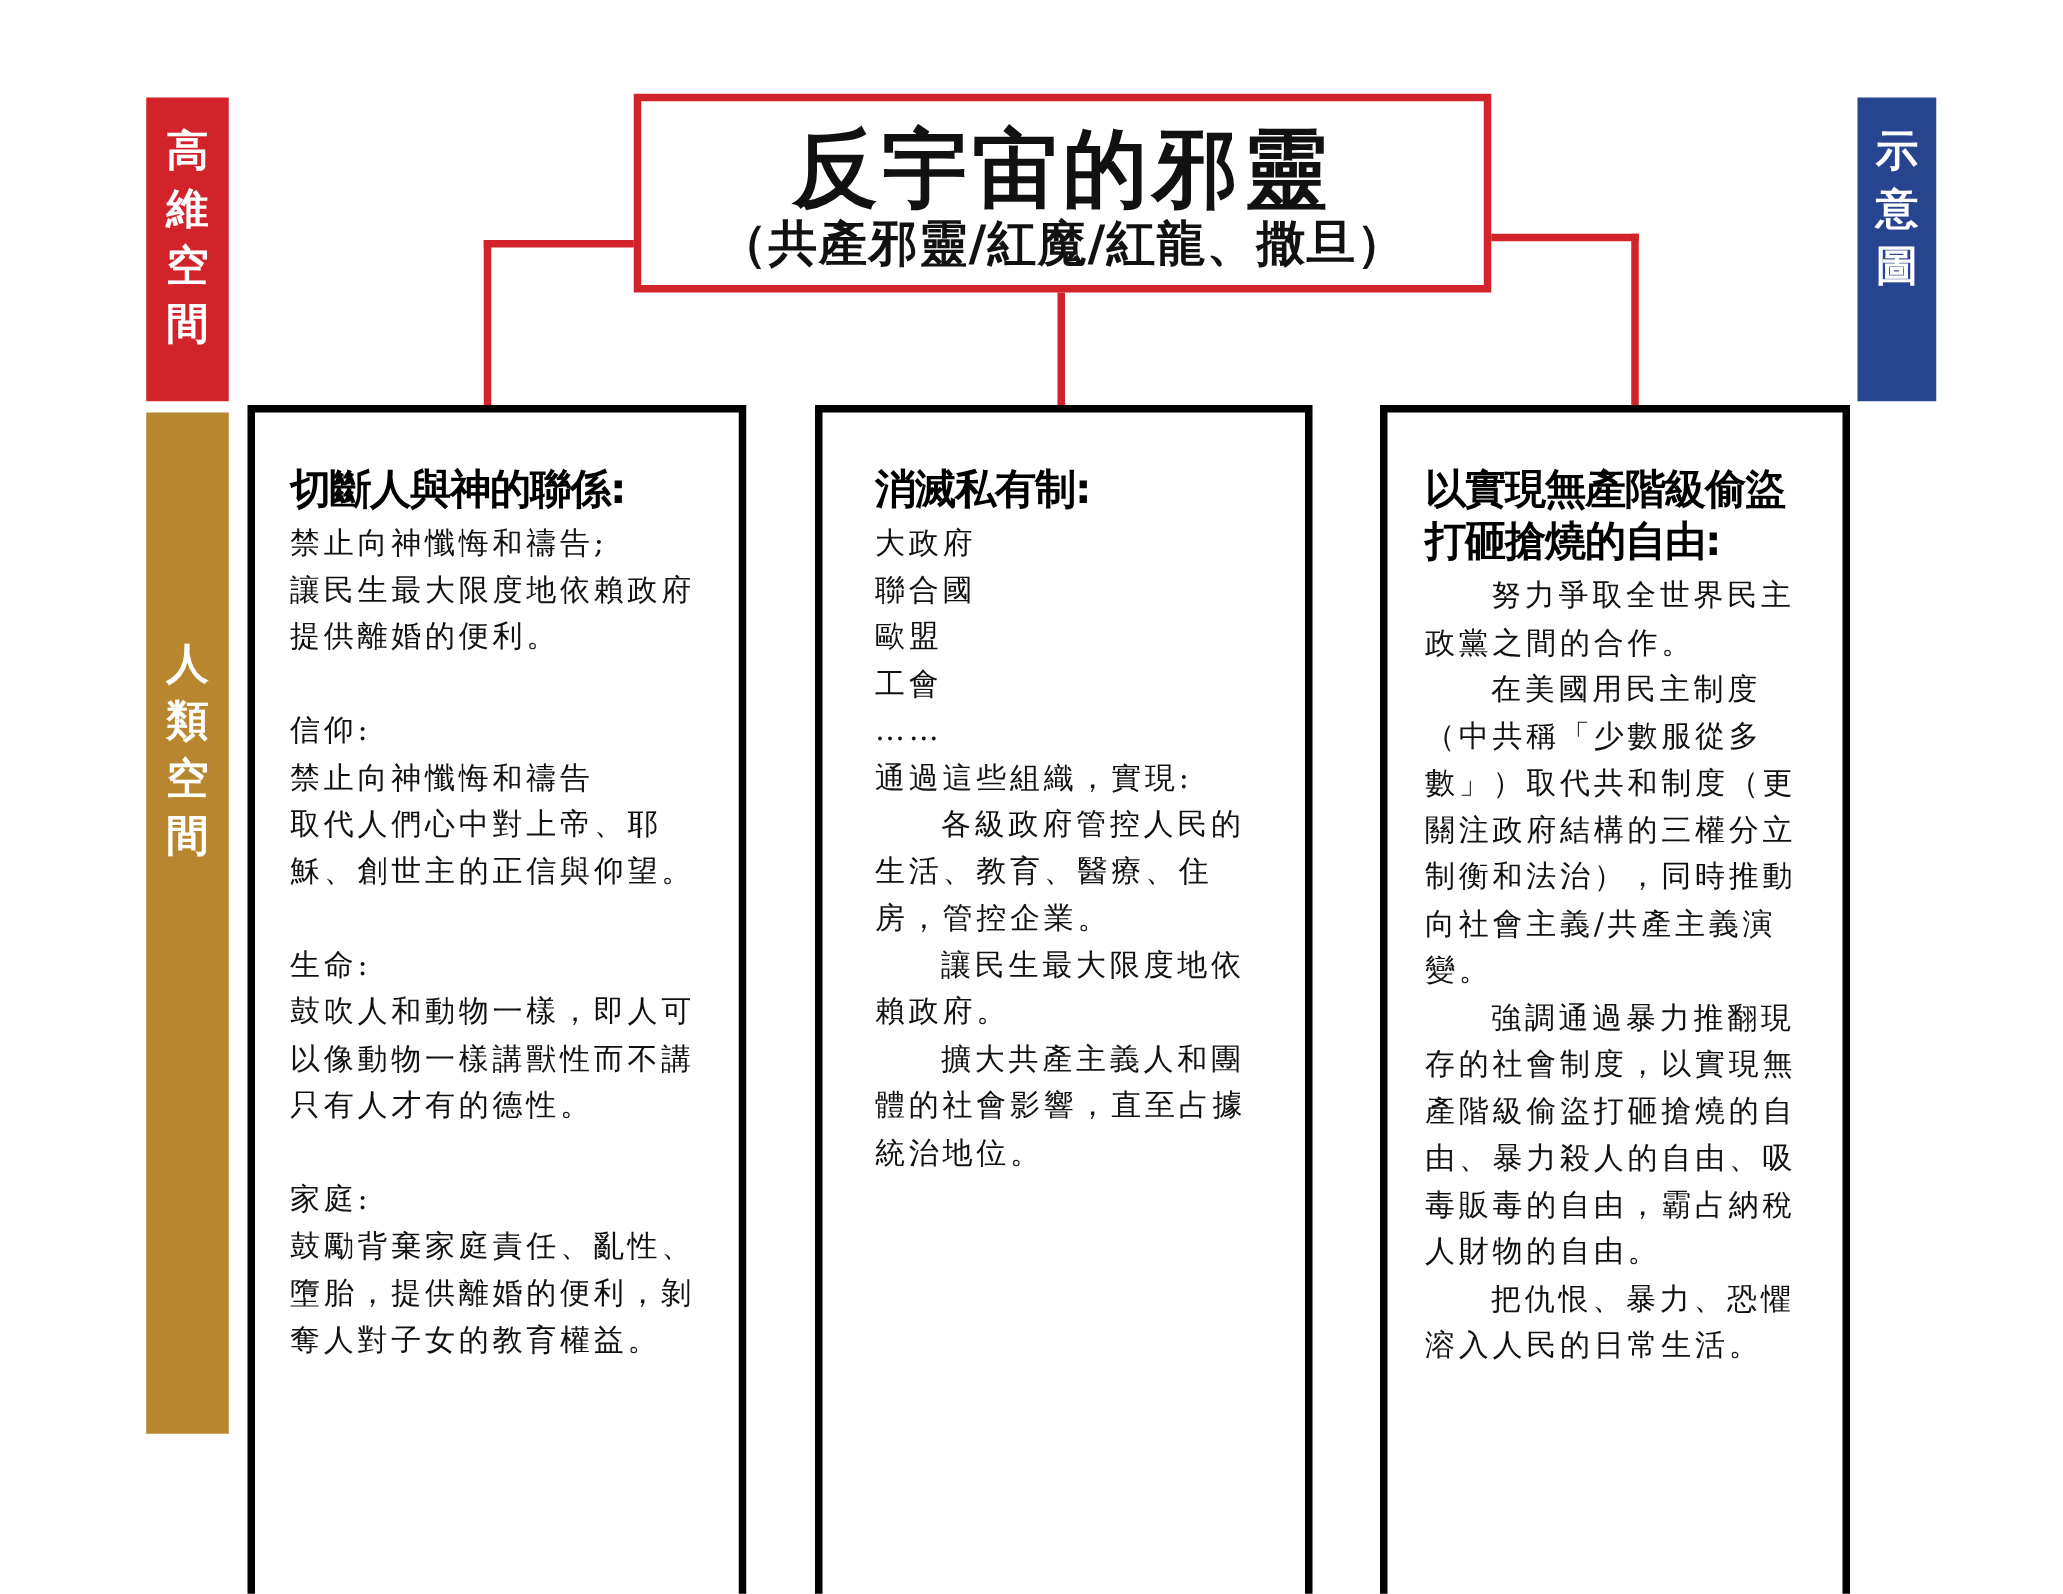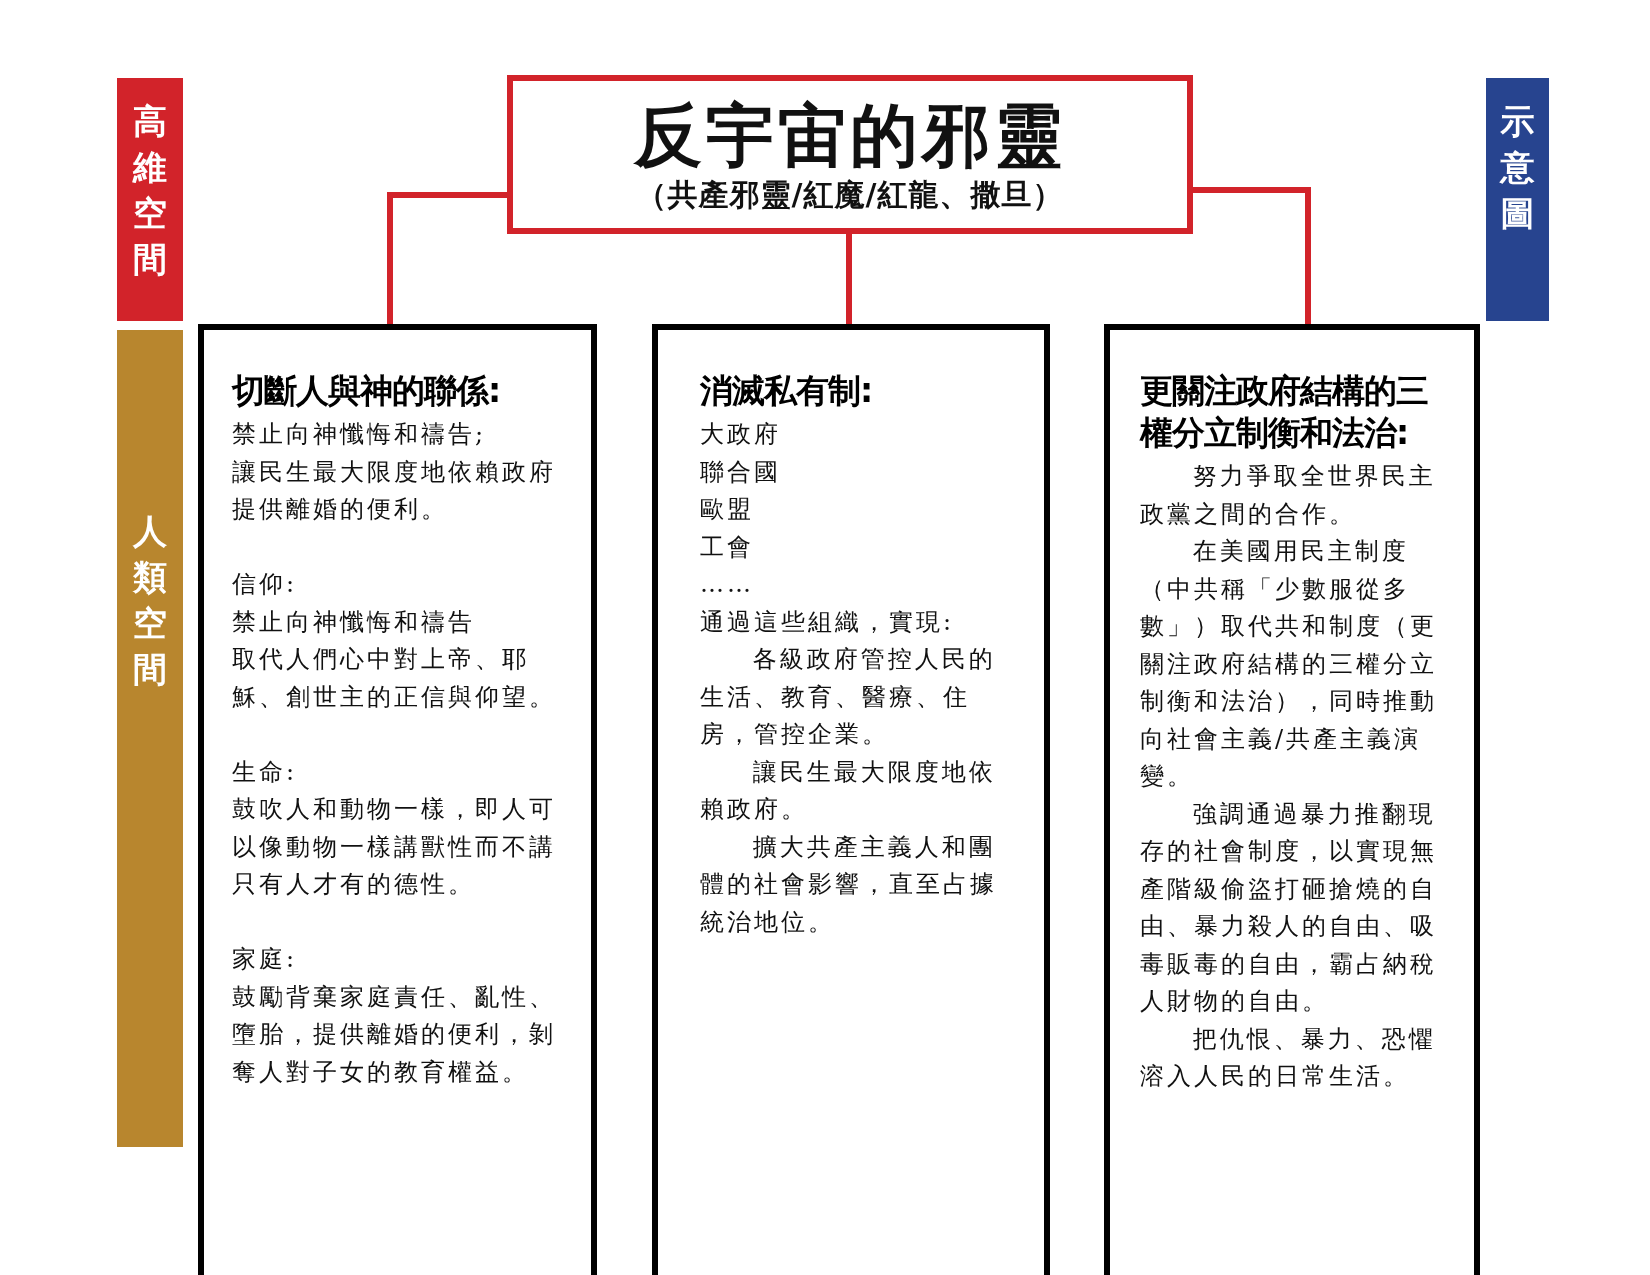--- a/index.html
+++ b/index.html
@@ -6,21 +6,21 @@
   body { width:1650px; height:1275px; position:relative; overflow:hidden; font-family:"DejaVu Serif", serif; color:#111; }
   .abs { position:absolute; box-sizing:border-box; }
   .label-bar { display:flex; flex-direction:column; align-items:center; color:#fff; font-family:"DejaVu Sans", sans-serif; font-weight:bold; font-size:34px; line-height:46px; }
   .label-bar span { display:block; }
   #bar-high { left:117px; top:78px; width:66px; height:243px; background:#D2232A; padding-top:20px; }
   #bar-human { left:117px; top:330px; width:66px; height:817px; background:#B8862E; padding-top:178px; }
   #bar-diagram { left:1486px; top:78px; width:63px; height:243px; background:#27448F; padding-top:20px; }
 
   #title-box { left:507px; top:75px; width:686px; height:159px; border:6px solid #D2232A; background:#fff; text-align:center; }
   #title-main { font-family:"DejaVu Serif", serif; font-weight:bold; font-size:68px; line-height:80px; margin-top:14px; letter-spacing:4px; }
-  #title-sub { font-family:"DejaVu Serif", serif; font-weight:bold; font-size:30px; line-height:40px; margin-top:0px; letter-spacing:1px; }
+  #title-sub { font-family:"DejaVu Serif", serif; font-weight:bold; font-size:39px; line-height:40px; margin-top:0px; letter-spacing:1px; }
 
   .line { background:#D2232A; position:absolute; }
 
   .col { top:324px; height:996px; border:6px solid #000; background:#fff; padding:40px 22px 0 28px; }
   #col-1 { left:198px; width:399px; }
   #col-2 { left:652px; width:398px; padding-left:42px; }
   #col-3 { left:1104px; width:376px; padding-left:30px; padding-right:18px; }
   .col h2 { margin:0 0 4px 0; font-family:"DejaVu Sans", sans-serif; font-weight:bold; font-size:33px; line-height:42px; letter-spacing:-1px; color:#000; }
   .col p { margin:0; font-size:24px; line-height:37.5px; letter-spacing:3px; white-space:pre-wrap; }
   .col p.indent { text-indent:2.2em; }
@@ -87,18 +87,18 @@
   <p>歐盟</p>
   <p>工會</p>
   <p>……</p>
   <p>通過這些組織，實現:</p>
   <p class="indent">各級政府管控人民的生活、教育、醫療、住房，管控企業。</p>
   <p class="indent">讓民生最大限度地依賴政府。</p>
   <p class="indent">擴大共產主義人和團體的社會影響，直至占據統治地位。</p>
 </div>
 
 <div id="col-3" class="abs col">
-  <h2>更關注政府結構的三權分立制衡和法治:</h2>
+  <h2>以實現無產階級偷盜打砸搶燒的自由:</h2>
   <p class="indent">努力爭取全世界民主政黨之間的合作。</p>
   <p class="indent">在美國用民主制度（中共稱「少數服從多數」）取代共和制度（更關注政府結構的三權分立制衡和法治），同時推動向社會主義/共產主義演變。</p>
   <p class="indent">強調通過暴力推翻現存的社會制度，以實現無產階級偷盜打砸搶燒的自由、暴力殺人的自由、吸毒販毒的自由，霸占納稅人財物的自由。</p>
   <p class="indent">把仇恨、暴力、恐懼溶入人民的日常生活。</p>
 </div>
 
 </body></html>

